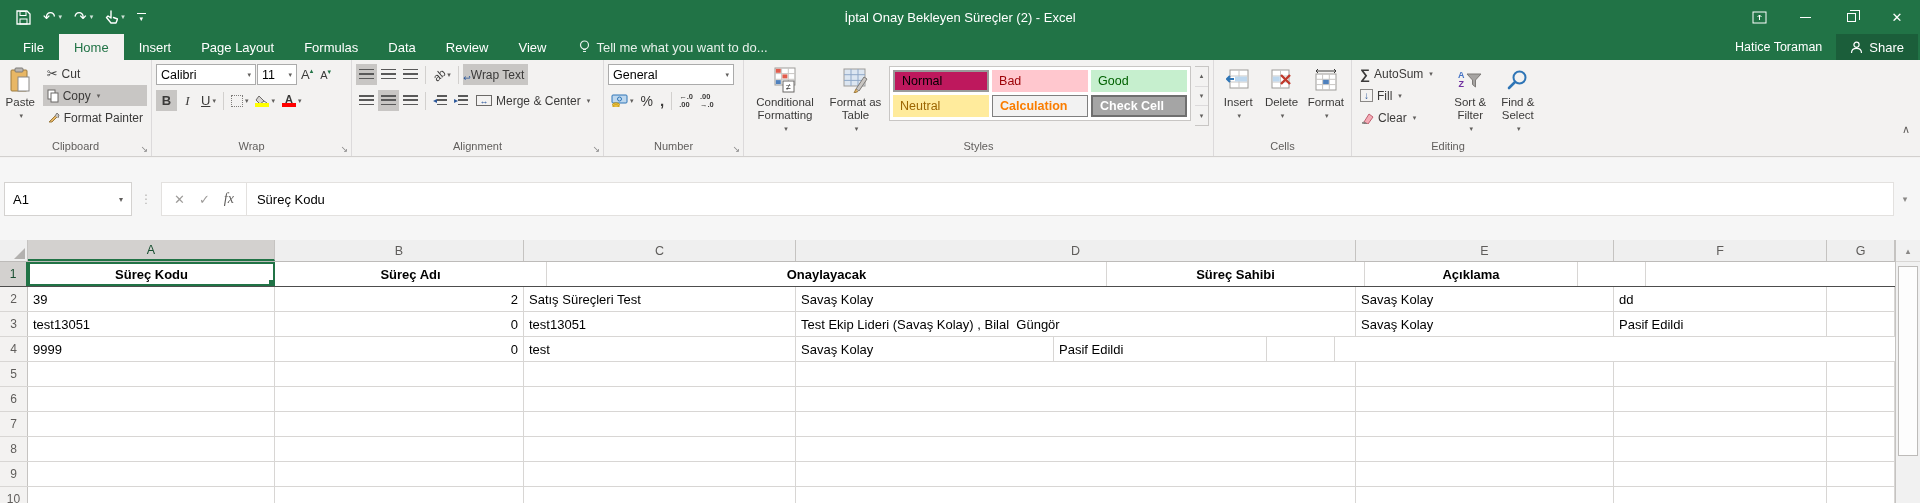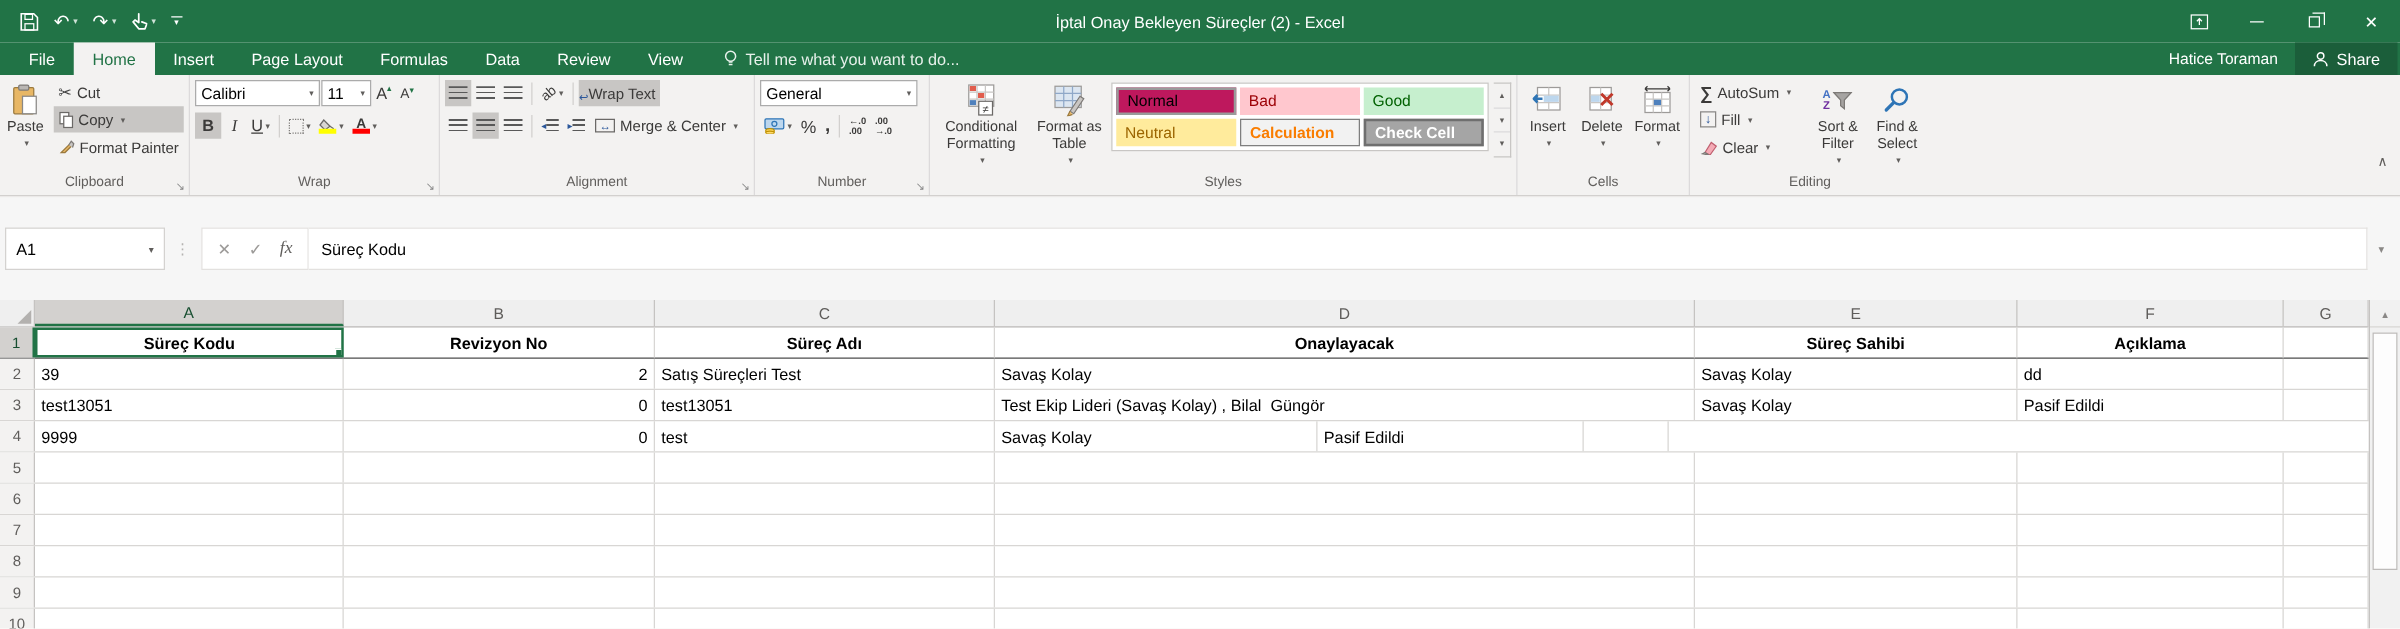--- a/index.html
+++ b/index.html
@@ -541,21 +541,20 @@
         <div class="colhdr" style="width: 272px;">C</div>
         <div class="colhdr" style="width: 560px;">D</div>
         <div class="colhdr" style="width: 258px;">E</div>
         <div class="colhdr" style="width: 213px;">F</div>
         <div class="colhdr" style="width: 68px;">G</div>
       </div>
     <div>
         <div class="grow hdr-row">
           <div class="rowhdr sel">1</div>
           <div class="cell hcell selcell" style="width: 247px;">Süreç Kodu</div>
-          <div class="cell hcell" style="width: 249px;">Revizyon No</div>
           <div class="cell hcell" style="width: 272px;">Süreç Adı</div>
           <div class="cell hcell" style="width: 560px;">Onaylayacak</div>
           <div class="cell hcell" style="width: 258px;">Süreç Sahibi</div>
           <div class="cell hcell" style="width: 213px;">Açıklama</div>
           <div class="cell hcell" style="width: 68px;"></div>
         </div>
         <div class="grow">
           <div class="rowhdr">2</div>
           <div class="cell" style="width: 247px;">39</div>
           <div class="cell num" style="width: 249px;">2</div>

